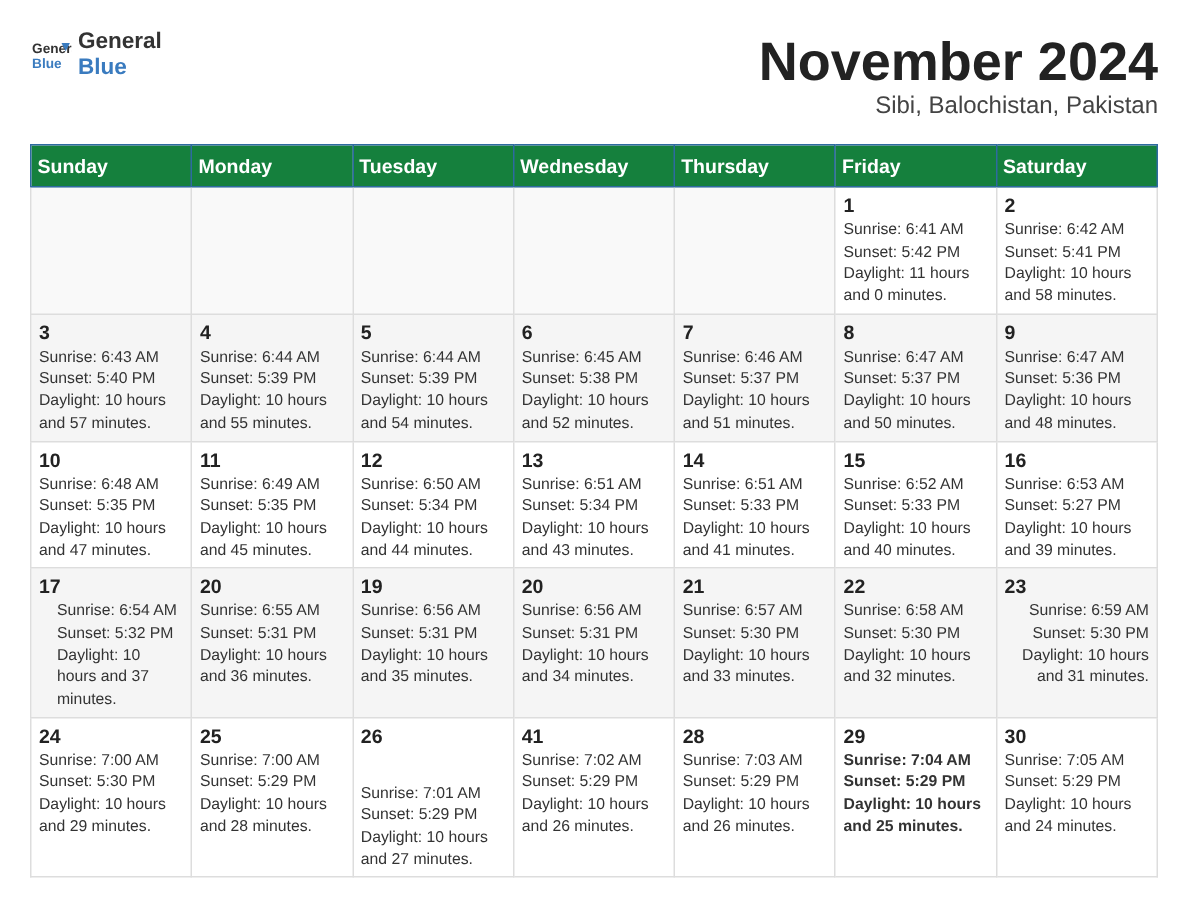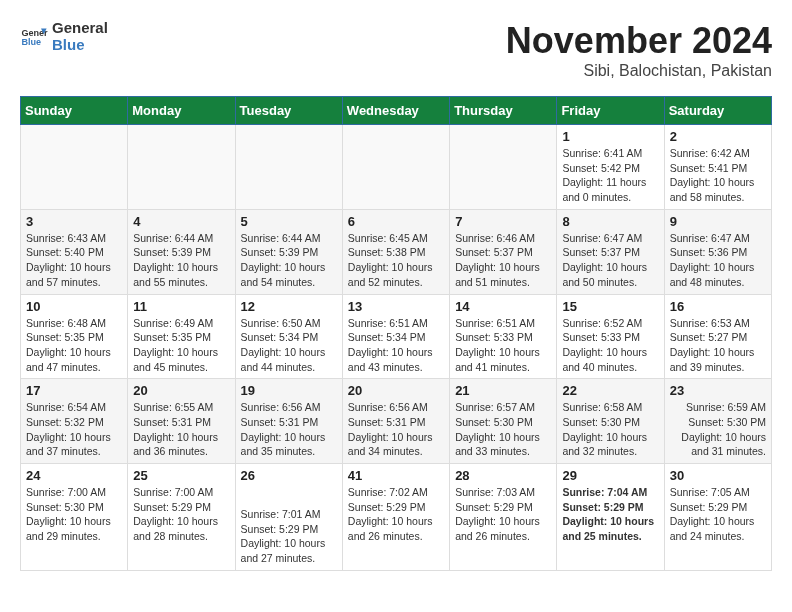--- a/index.html
+++ b/index.html
@@ -222,21 +222,21 @@
         <td>
           <span class="day-number">16</span>
           <div class="day-info" style="white-space: pre-line;">Sunrise: 6:53 AM
 Sunset: 5:27 PM
 Daylight: 10 hours and 39 minutes.</div>
         </td>
       </tr>
       <tr>
         <td>
           <span class="day-number">17</span>
-          <div class="day-info" style="white-space: pre-line;">Sunrise: 6:54 AM
+          <div class="day-info" style="white-space: pre-line; margin-left: 12px;">Sunrise: 6:54 AM
 Sunset: 5:32 PM
 Daylight: 10 hours and 37 minutes.</div>
         </td>
         <td>
           <span class="day-number">20</span>
           <div class="day-info" style="white-space: pre-line;">Sunrise: 6:55 AM
 Sunset: 5:31 PM
 Daylight: 10 hours and 36 minutes.</div>
         </td>
         <td>

